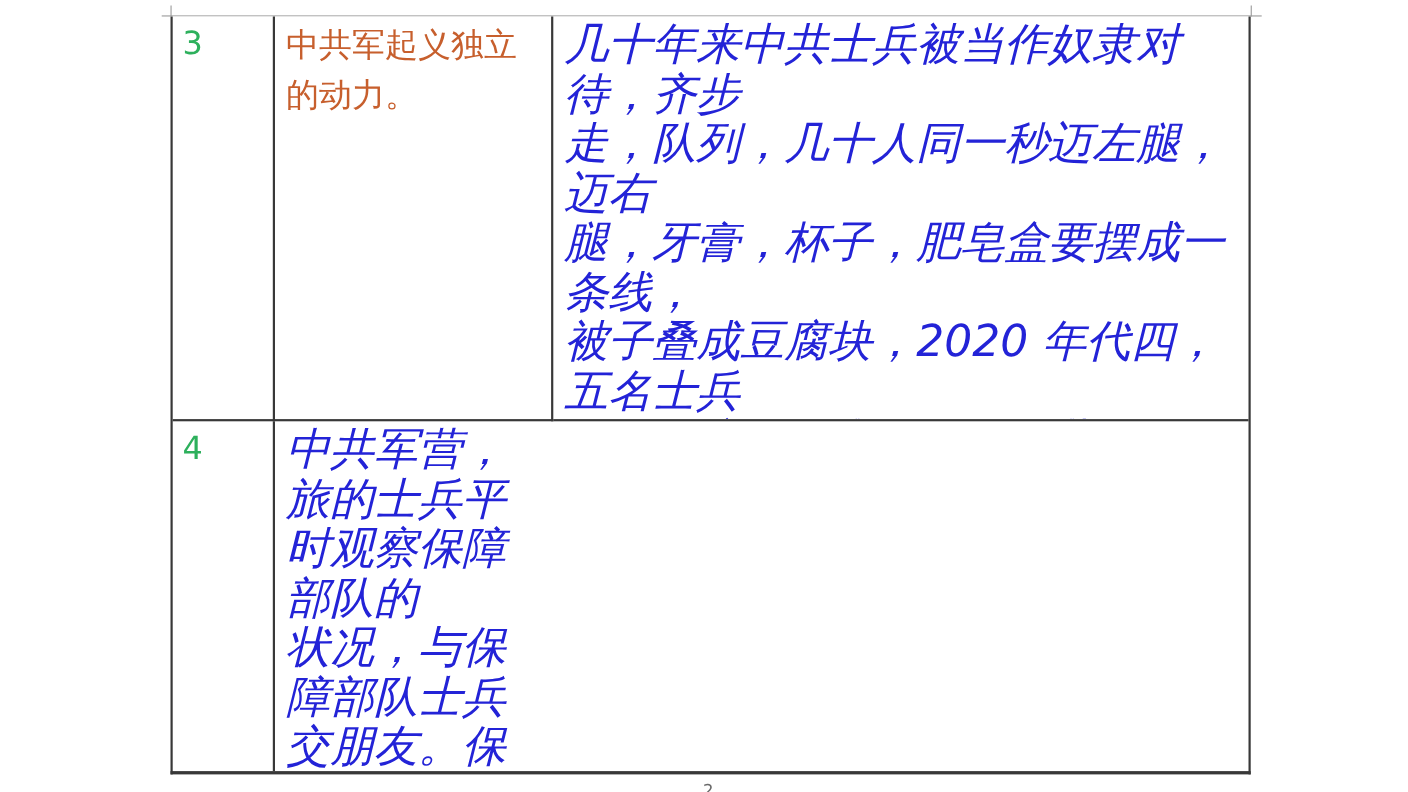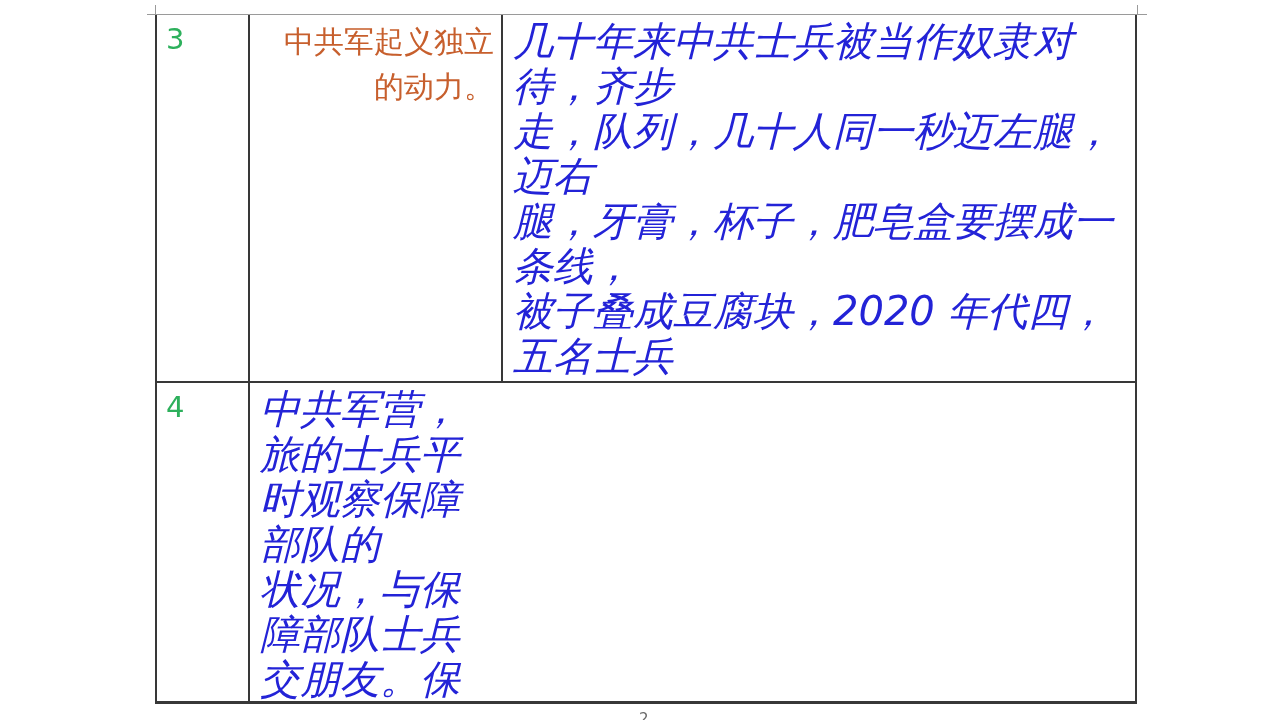--- a/index.html
+++ b/index.html
@@ -64,21 +64,20 @@
     font-size: 29px;
     padding: 8px 0 0 9px;
     line-height: 32px;
   }
   .topic {
     color: #C75F2D;
     font-size: 30px;
     line-height: 45px;
     padding: 4px 7px 0 10px;
     white-space: pre-line;
-    text-align: right;
   }
   .detail {
     color: #2323D7;
     font-size: 40px;
     line-height: 45px;
     padding: 4px 7px 0 10px;
     white-space: pre-line;
     font-style: italic;
   }
 

